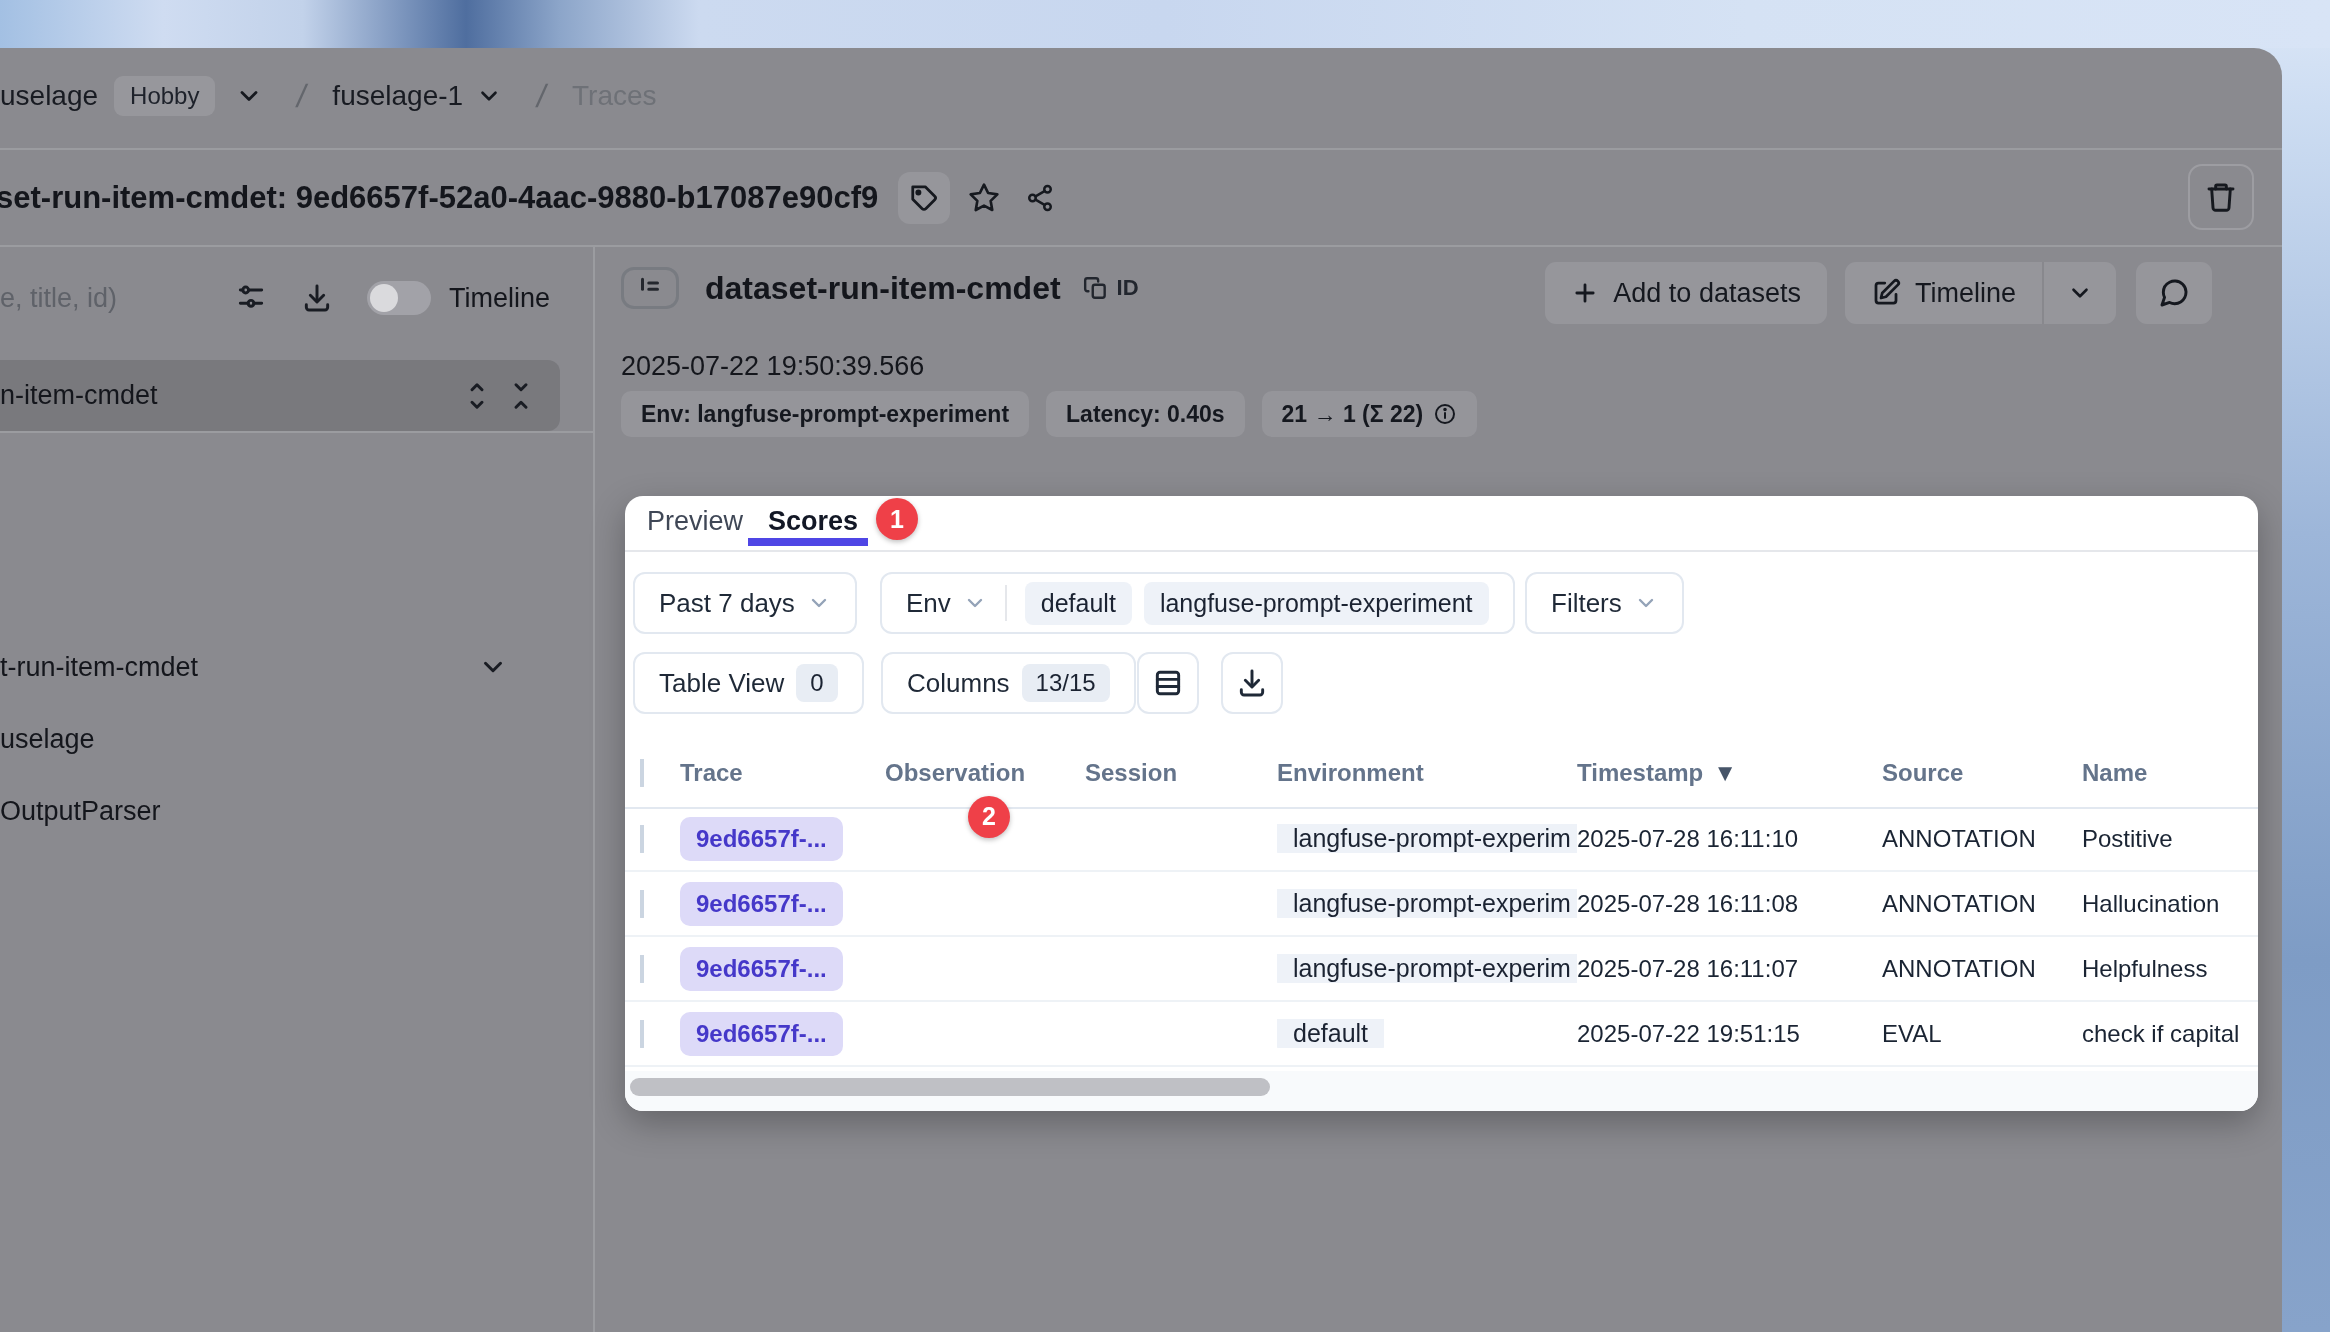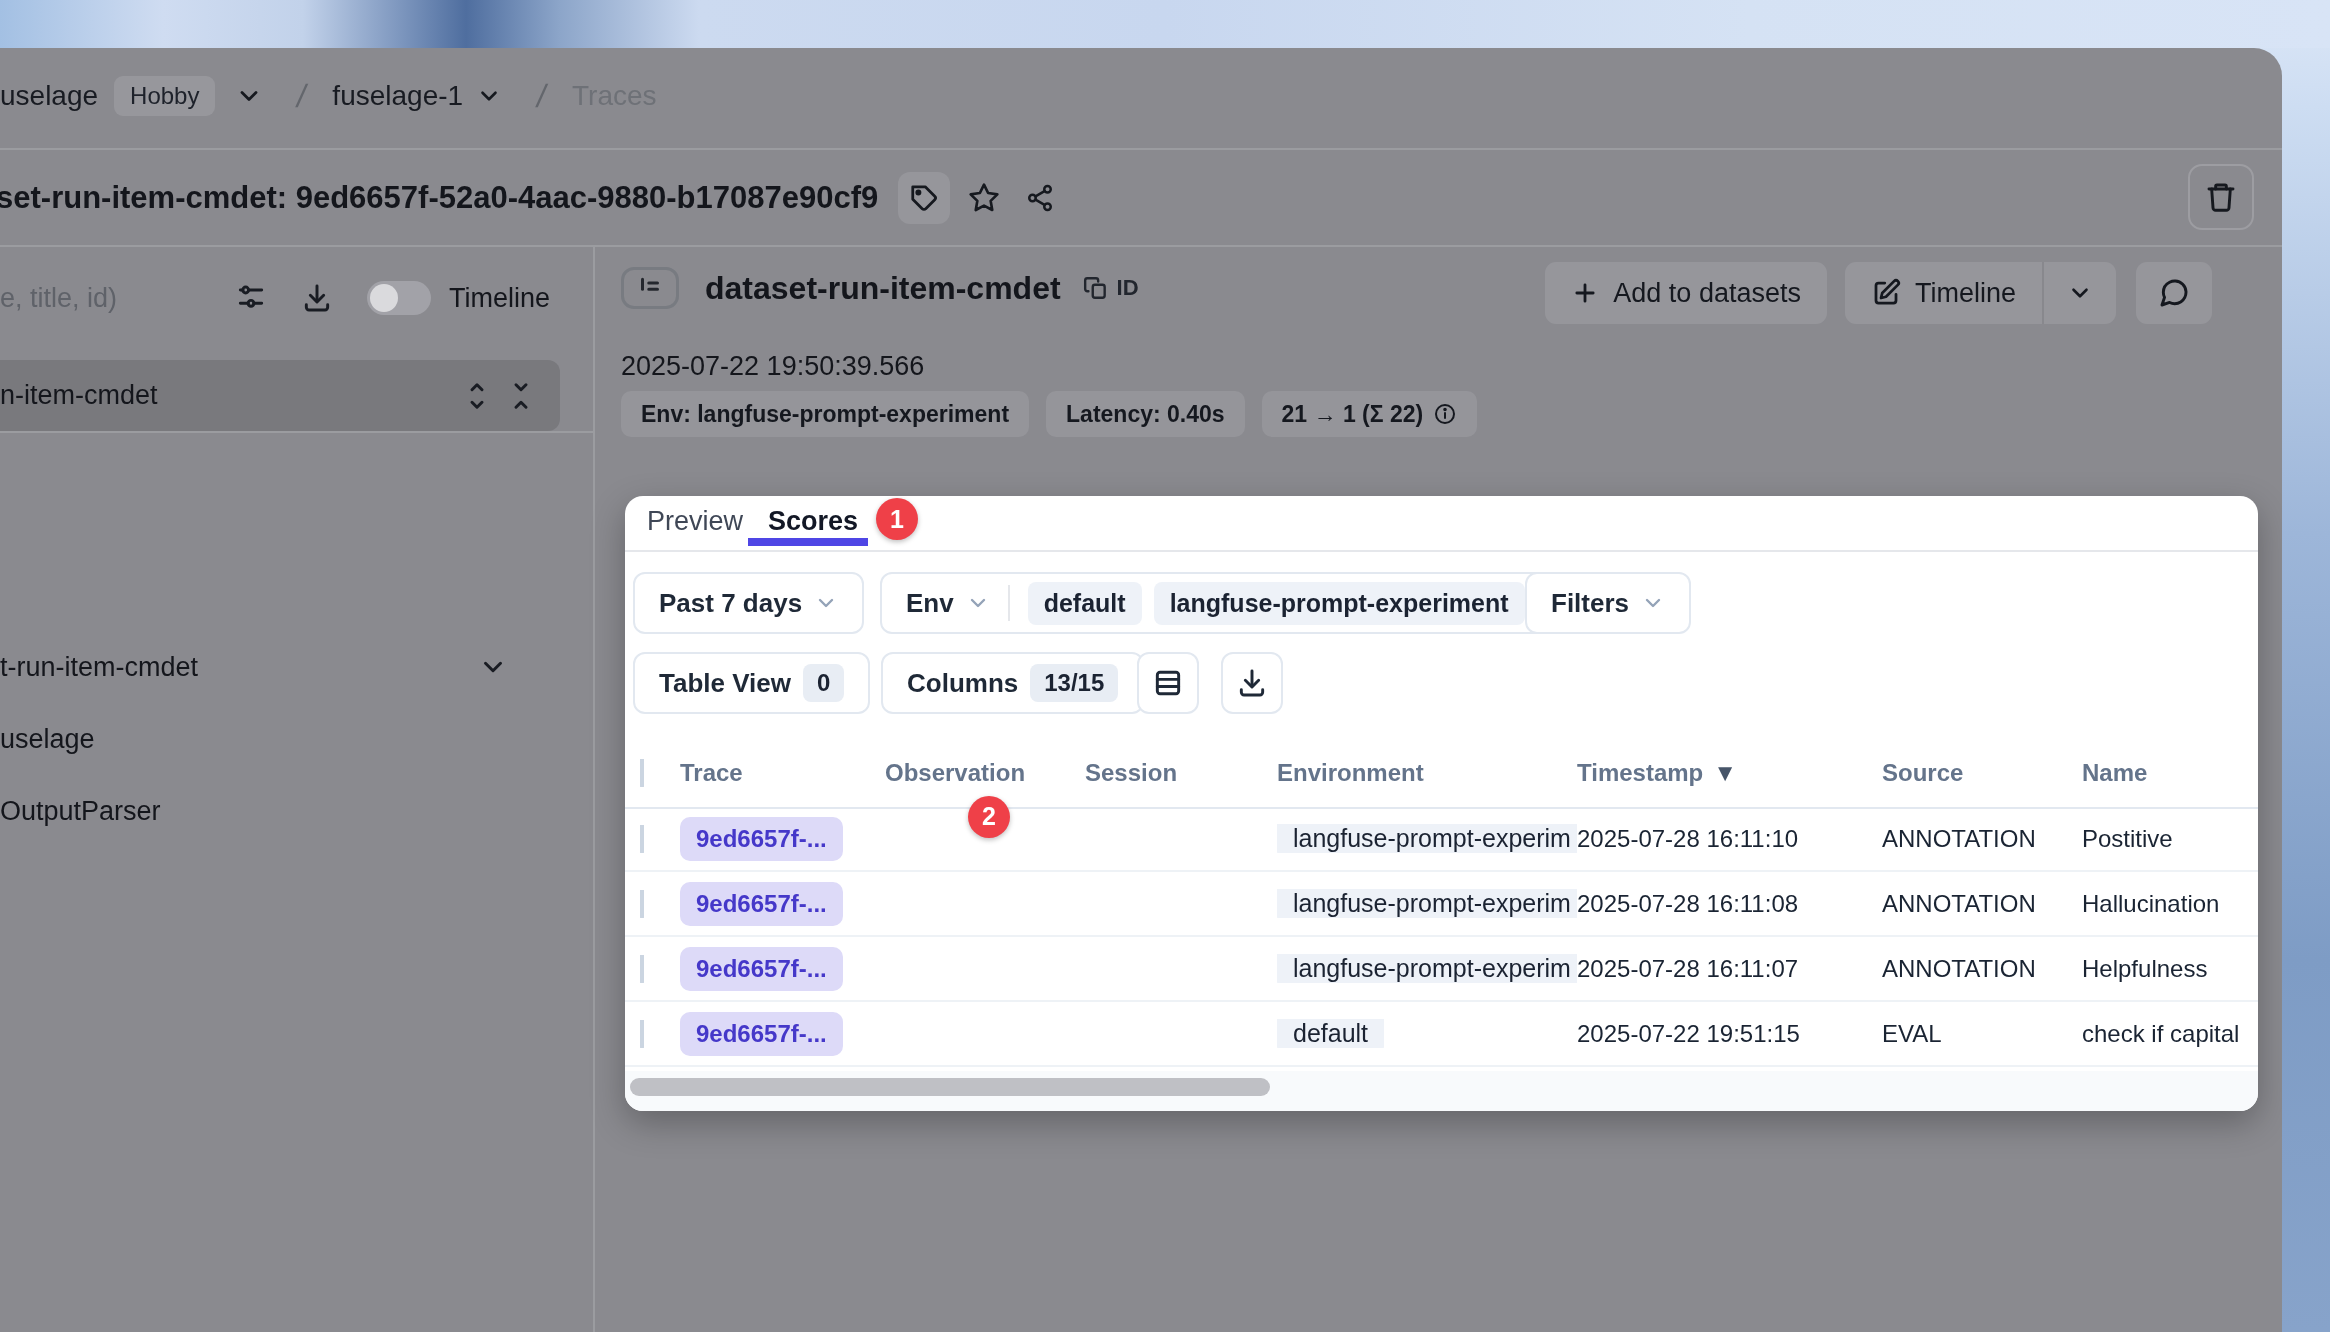--- a/index.html
+++ b/index.html
@@ -78,21 +78,21 @@
   .tab { position:absolute; top:0; height:50px; display:flex; align-items:center; font-size:27px; }
   .tab.preview { left:22px; color:#3f4756; font-weight:500; }
   .tab.scores { left:143px; color:#131826; font-weight:700; }
   .tab-underline { position:absolute; left:123px; top:42px; width:120px; height:8px; background:#4f46e5; }
   .tabs-divider { position:absolute; left:0; top:54px; width:100%; height:2px; background:#e5e7eb; }
   .ann-badge { position:absolute; border-radius:50%; background:#ef4048; color:#fff; font-weight:700;
     font-size:25px; display:flex; align-items:center; justify-content:center; width:42px; height:42px;
     box-shadow:0 2px 5px rgba(0,0,0,.25); }
   #ann1 { left:251px; top:2px; }
   .wbtn { position:absolute; height:62px; background:#fff; border:2px solid #e2e8f0; border-radius:12px;
-    display:flex; align-items:center; font-size:26px; color:#1f2937; padding:0 24px; gap:12px;font-weight:bold; }
+    display:flex; align-items:center; font-size:26px; color:#1f2937; padding:0 24px; gap:12px; }
   .wbtn .chev { color:#94a3b8; display:flex; }
   .filter-row-y { top:76px; }
   .toolbar-row-y { top:156px; }
   .chip { background:#eef2f8; border-radius:8px; padding:7px 16px; font-size:25px; color:#1b2332; white-space:nowrap; }
   .cntchip { background:#e8edf4; border-radius:8px; padding:5px 14px; font-size:24px; color:#1b2332; }
   .envgroup-divider { width:2px; height:36px; background:#e5e7eb; margin:0 6px; }
   .iconwbtn { justify-content:center; padding:0; width:62px; color:#1f2937; }
 
   
   .tgrid { display:grid; grid-template-columns:55px 205px 200px 192px 300px 305px 200px 176px; align-items:center; }

